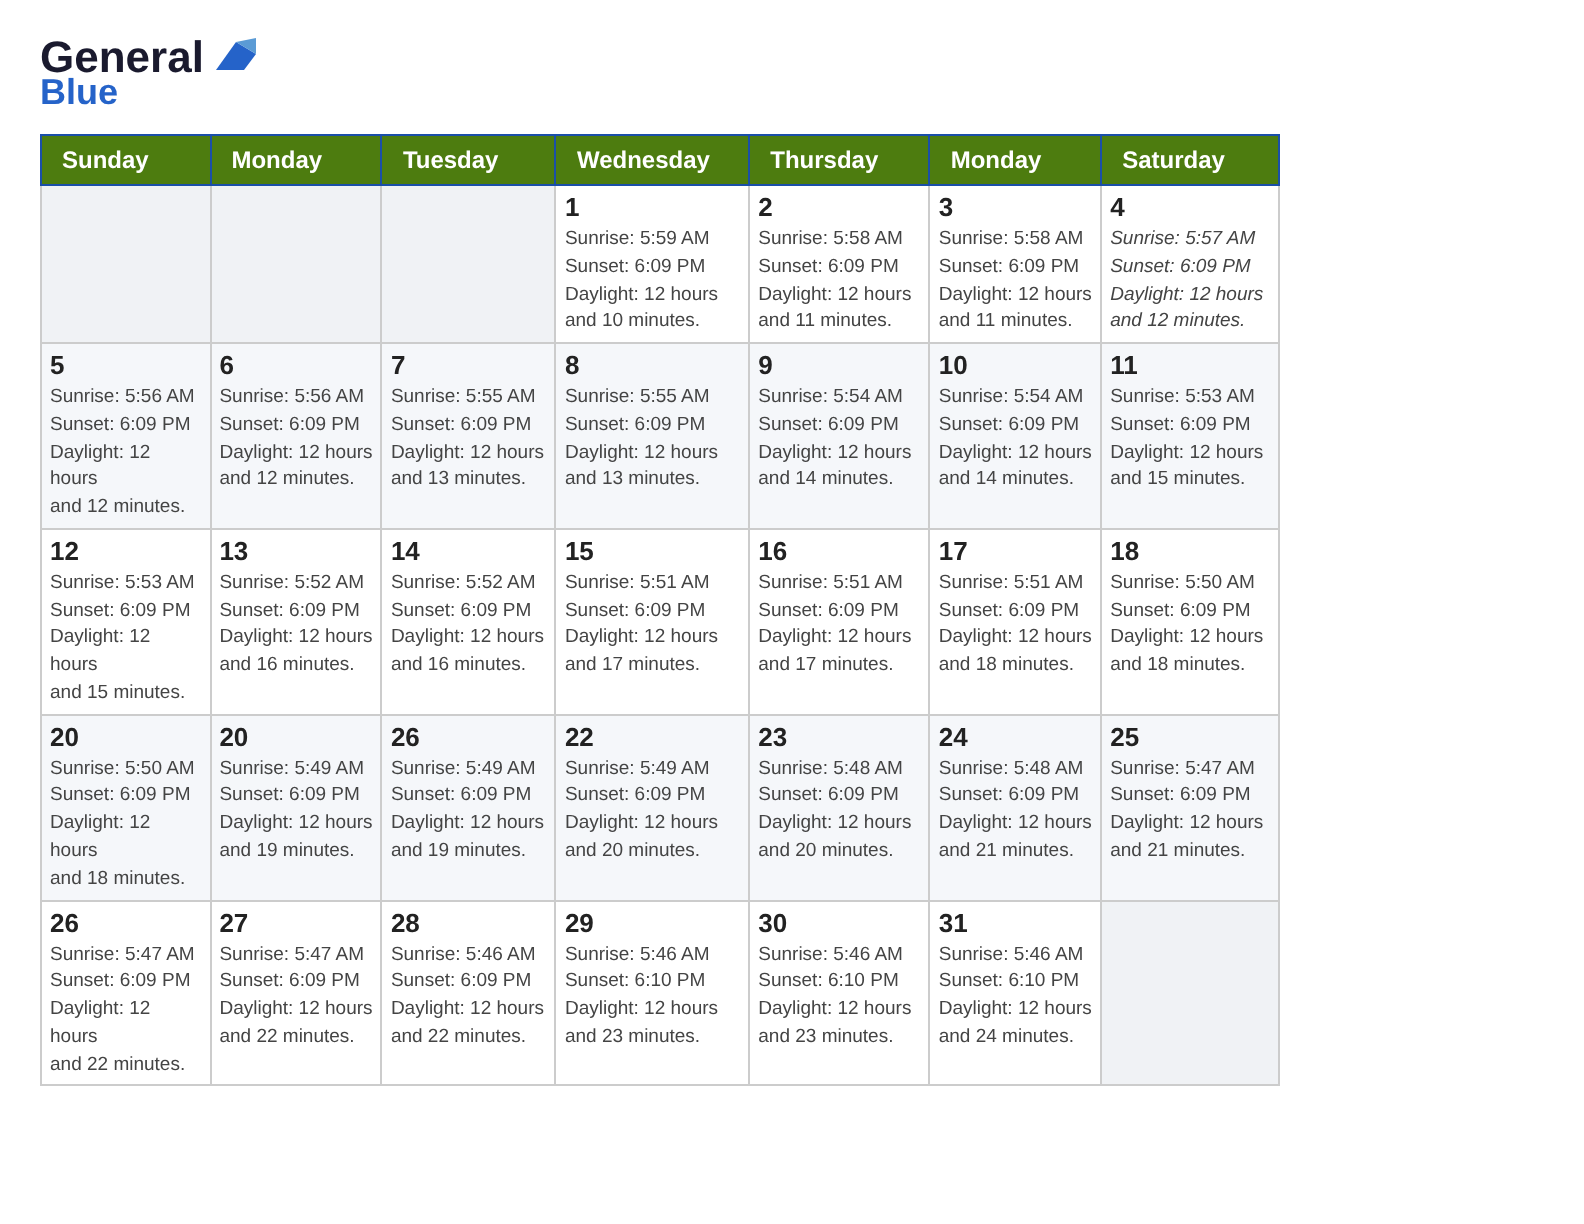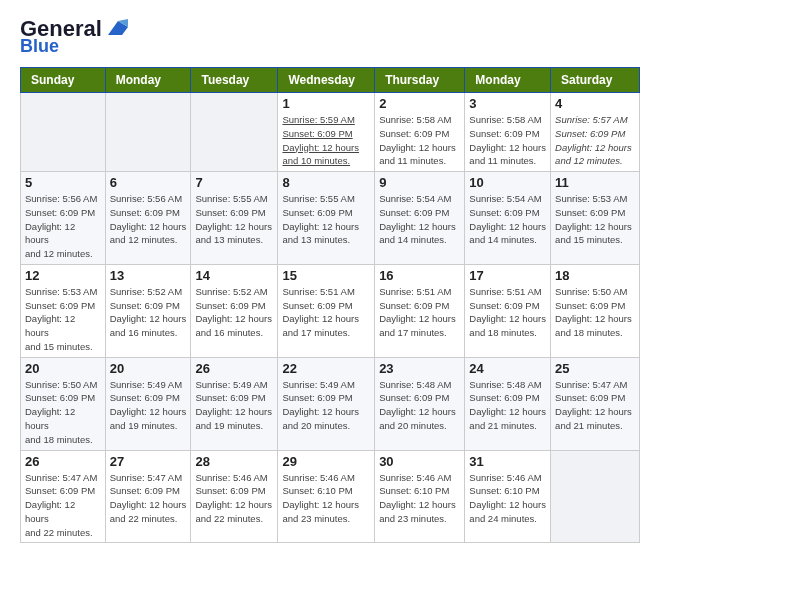--- a/index.html
+++ b/index.html
@@ -131,21 +131,21 @@
         <th>Saturday</th>
       </tr>
     </thead>
     <tbody id="calendar-body">
     <tr class="row-odd">
           <td class="empty-cell"></td>
           <td class="empty-cell"></td>
           <td class="empty-cell"></td>
           <td>
             <span class="day-number">1</span>
-            <div class="day-info" style="white-space: pre-line; text-decoration: underline;">Sunrise: 5:59 AM
+            <div class="day-info" style="white-space: pre-line;">Sunrise: 5:59 AM
 Sunset: 6:09 PM
 Daylight: 12 hours
 and 10 minutes.</div>
           </td>
           <td>
             <span class="day-number">2</span>
             <div class="day-info" style="white-space: pre-line;">Sunrise: 5:58 AM
 Sunset: 6:09 PM
 Daylight: 12 hours
 and 11 minutes.</div>

